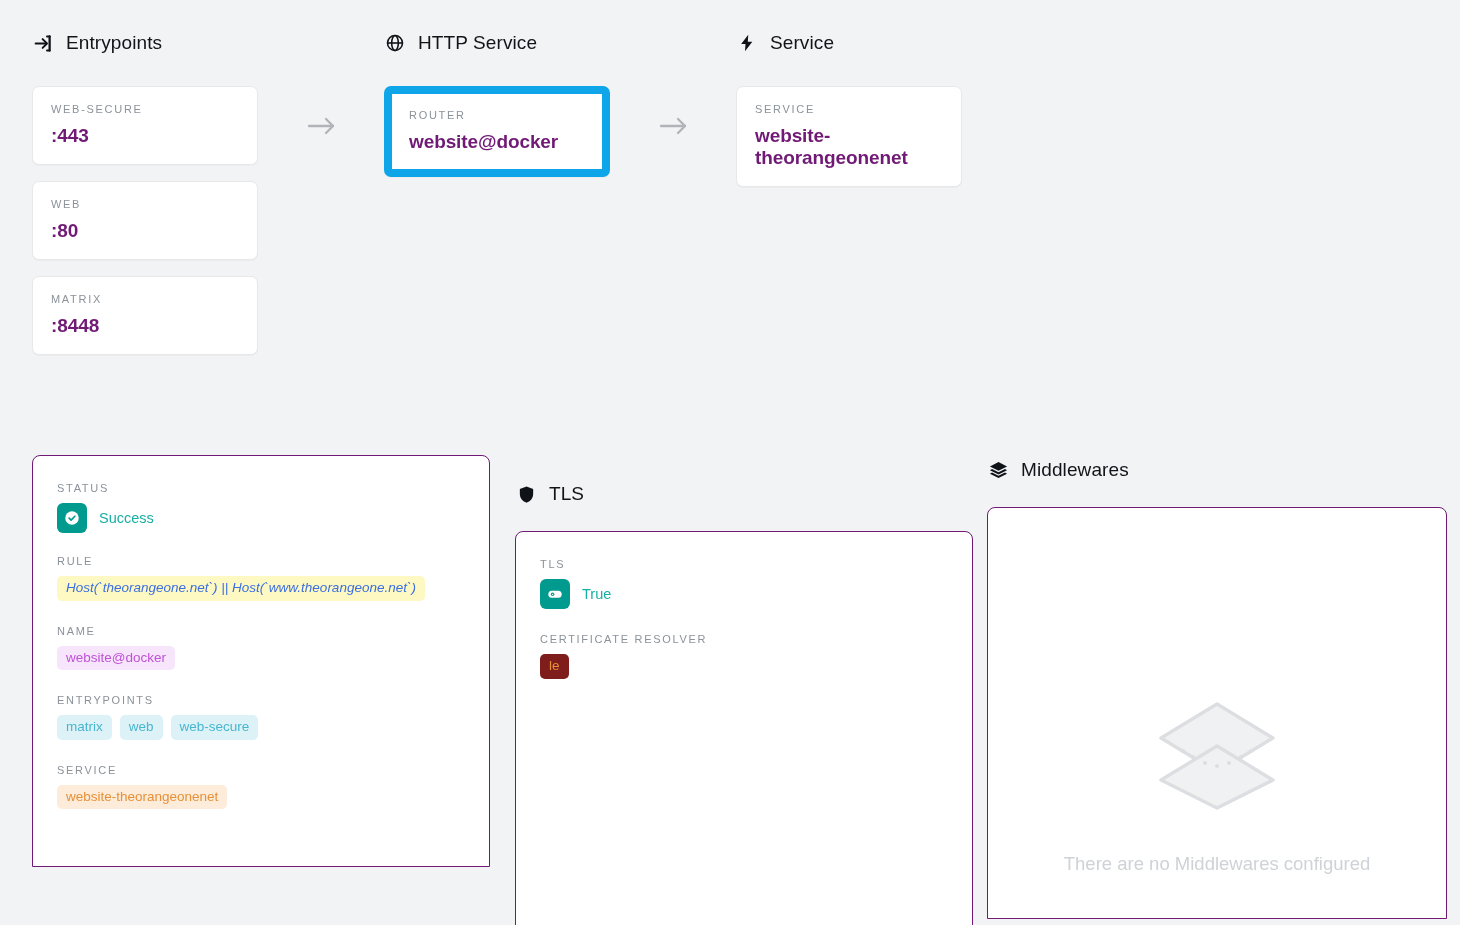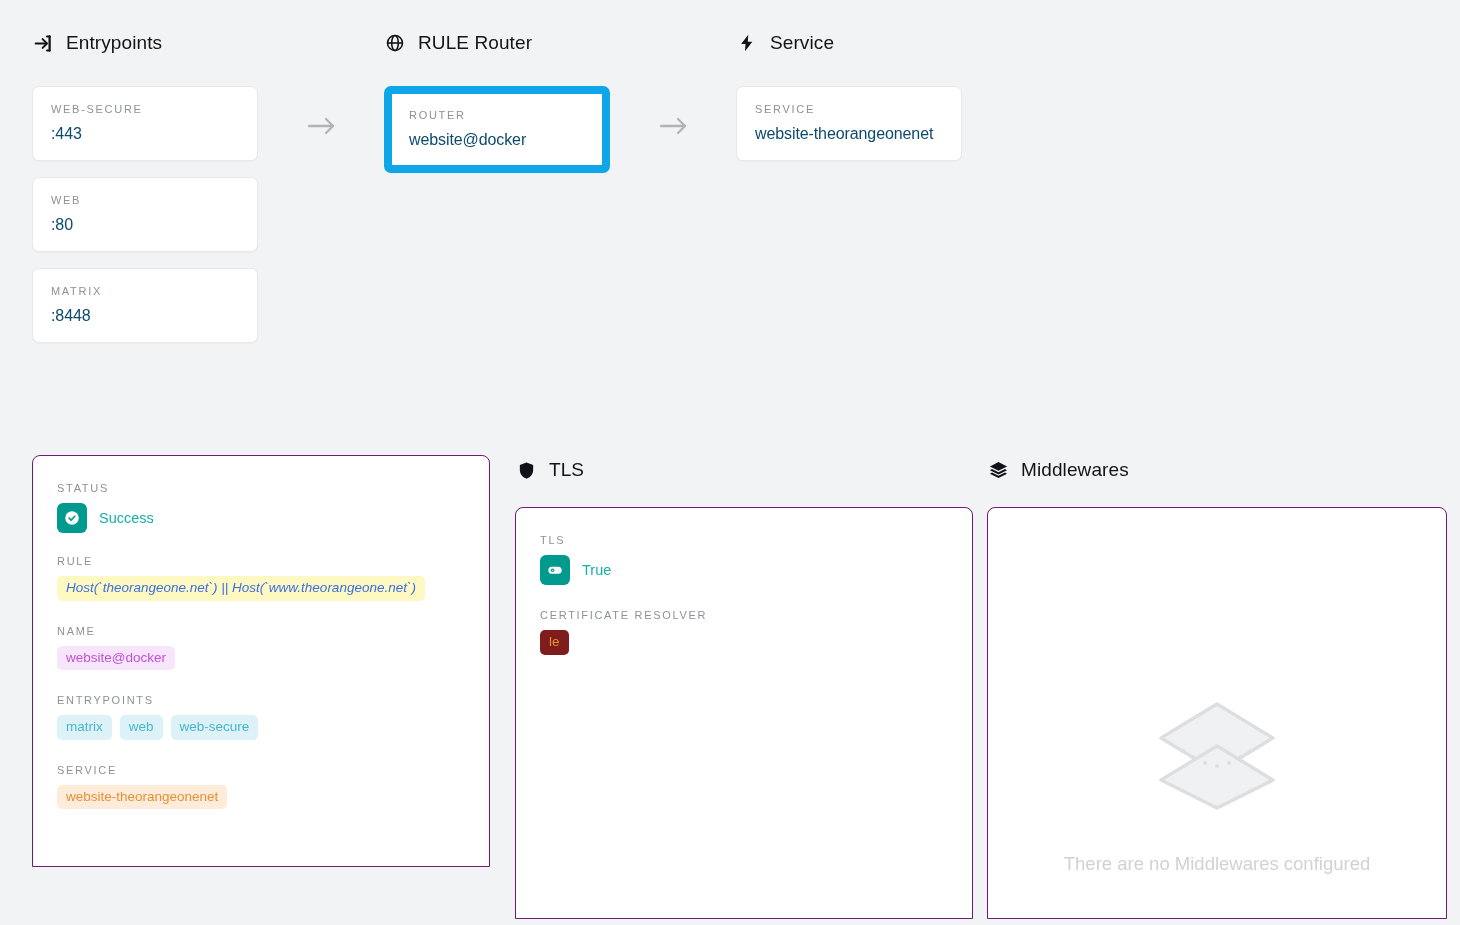--- a/index.html
+++ b/index.html
@@ -37,37 +37,37 @@
   }
   .card + .card { margin-top: 16px; }
   .card.selected {
     border: 8px solid #0ea5e9;
     padding: 15px 17px 16px 17px;
   }
   .card-label {
     font-size: 11px; color: #8b9299; letter-spacing: 1.7px;
     text-transform: uppercase; margin-bottom: 10px; font-weight: 400;
   }
-  .card-value { font-size: 16px; font-weight: 400; color: #0c4a6e; letter-spacing: -.1px; }
+  .card-value { font-size: 19px; font-weight: 700; color: #701a75; letter-spacing: -.1px; }
 
   .arrow {
     position: absolute; width: 36px; height: 24px;
     display: flex; align-items: center; justify-content: center;
   }
   .arrow-1 { left: 304px; top: 114px; }
   .arrow-2 { left: 656px; top: 114px; }
 
   
   .details {
     position: absolute; left: 0; top: 455px; width: 1460px; height: 470px;
     display: flex;
   }
   .dcol { position: relative; }
   .dcol-router { width: 505px; padding-left: 32px; }
-  .dcol-tls    { width: 472px; padding-left: 10px; }
+  .dcol-tls    { width: 472px; padding-left: 10px; margin-top: 24px; }
   .dcol-mw     { width: 483px; padding-left: 10px; }
 
   .dcol .sec-head { margin-bottom: 22px; }
 
   .panel {
     background: #fff;
     border: 1px solid #701a75;
     border-top-left-radius: 8px; border-top-right-radius: 8px;
     height: 412px;
     padding: 26px 24px 0 24px;
@@ -155,21 +155,21 @@
 
     <div class="flow-col col-router">
       <div class="sec-head">
         <span class="ico">
           <svg width="20" height="20" viewBox="0 0 24 24" fill="none" stroke="#0f1317" stroke-width="1.9">
             <circle cx="12" cy="12" r="9"></circle>
             <ellipse cx="12" cy="12" rx="4" ry="9"></ellipse>
             <path d="M3 12h18"></path>
           </svg>
         </span>
-        <span class="sec-title">RULE Router</span>
+        <span class="sec-title">HTTP Service</span>
       </div>
 
       <div class="card selected">
         <div class="card-label">ROUTER</div>
         <div class="card-value">website@docker</div>
       </div>
     </div>
 
     <div class="flow-col col-service">
       <div class="sec-head">

